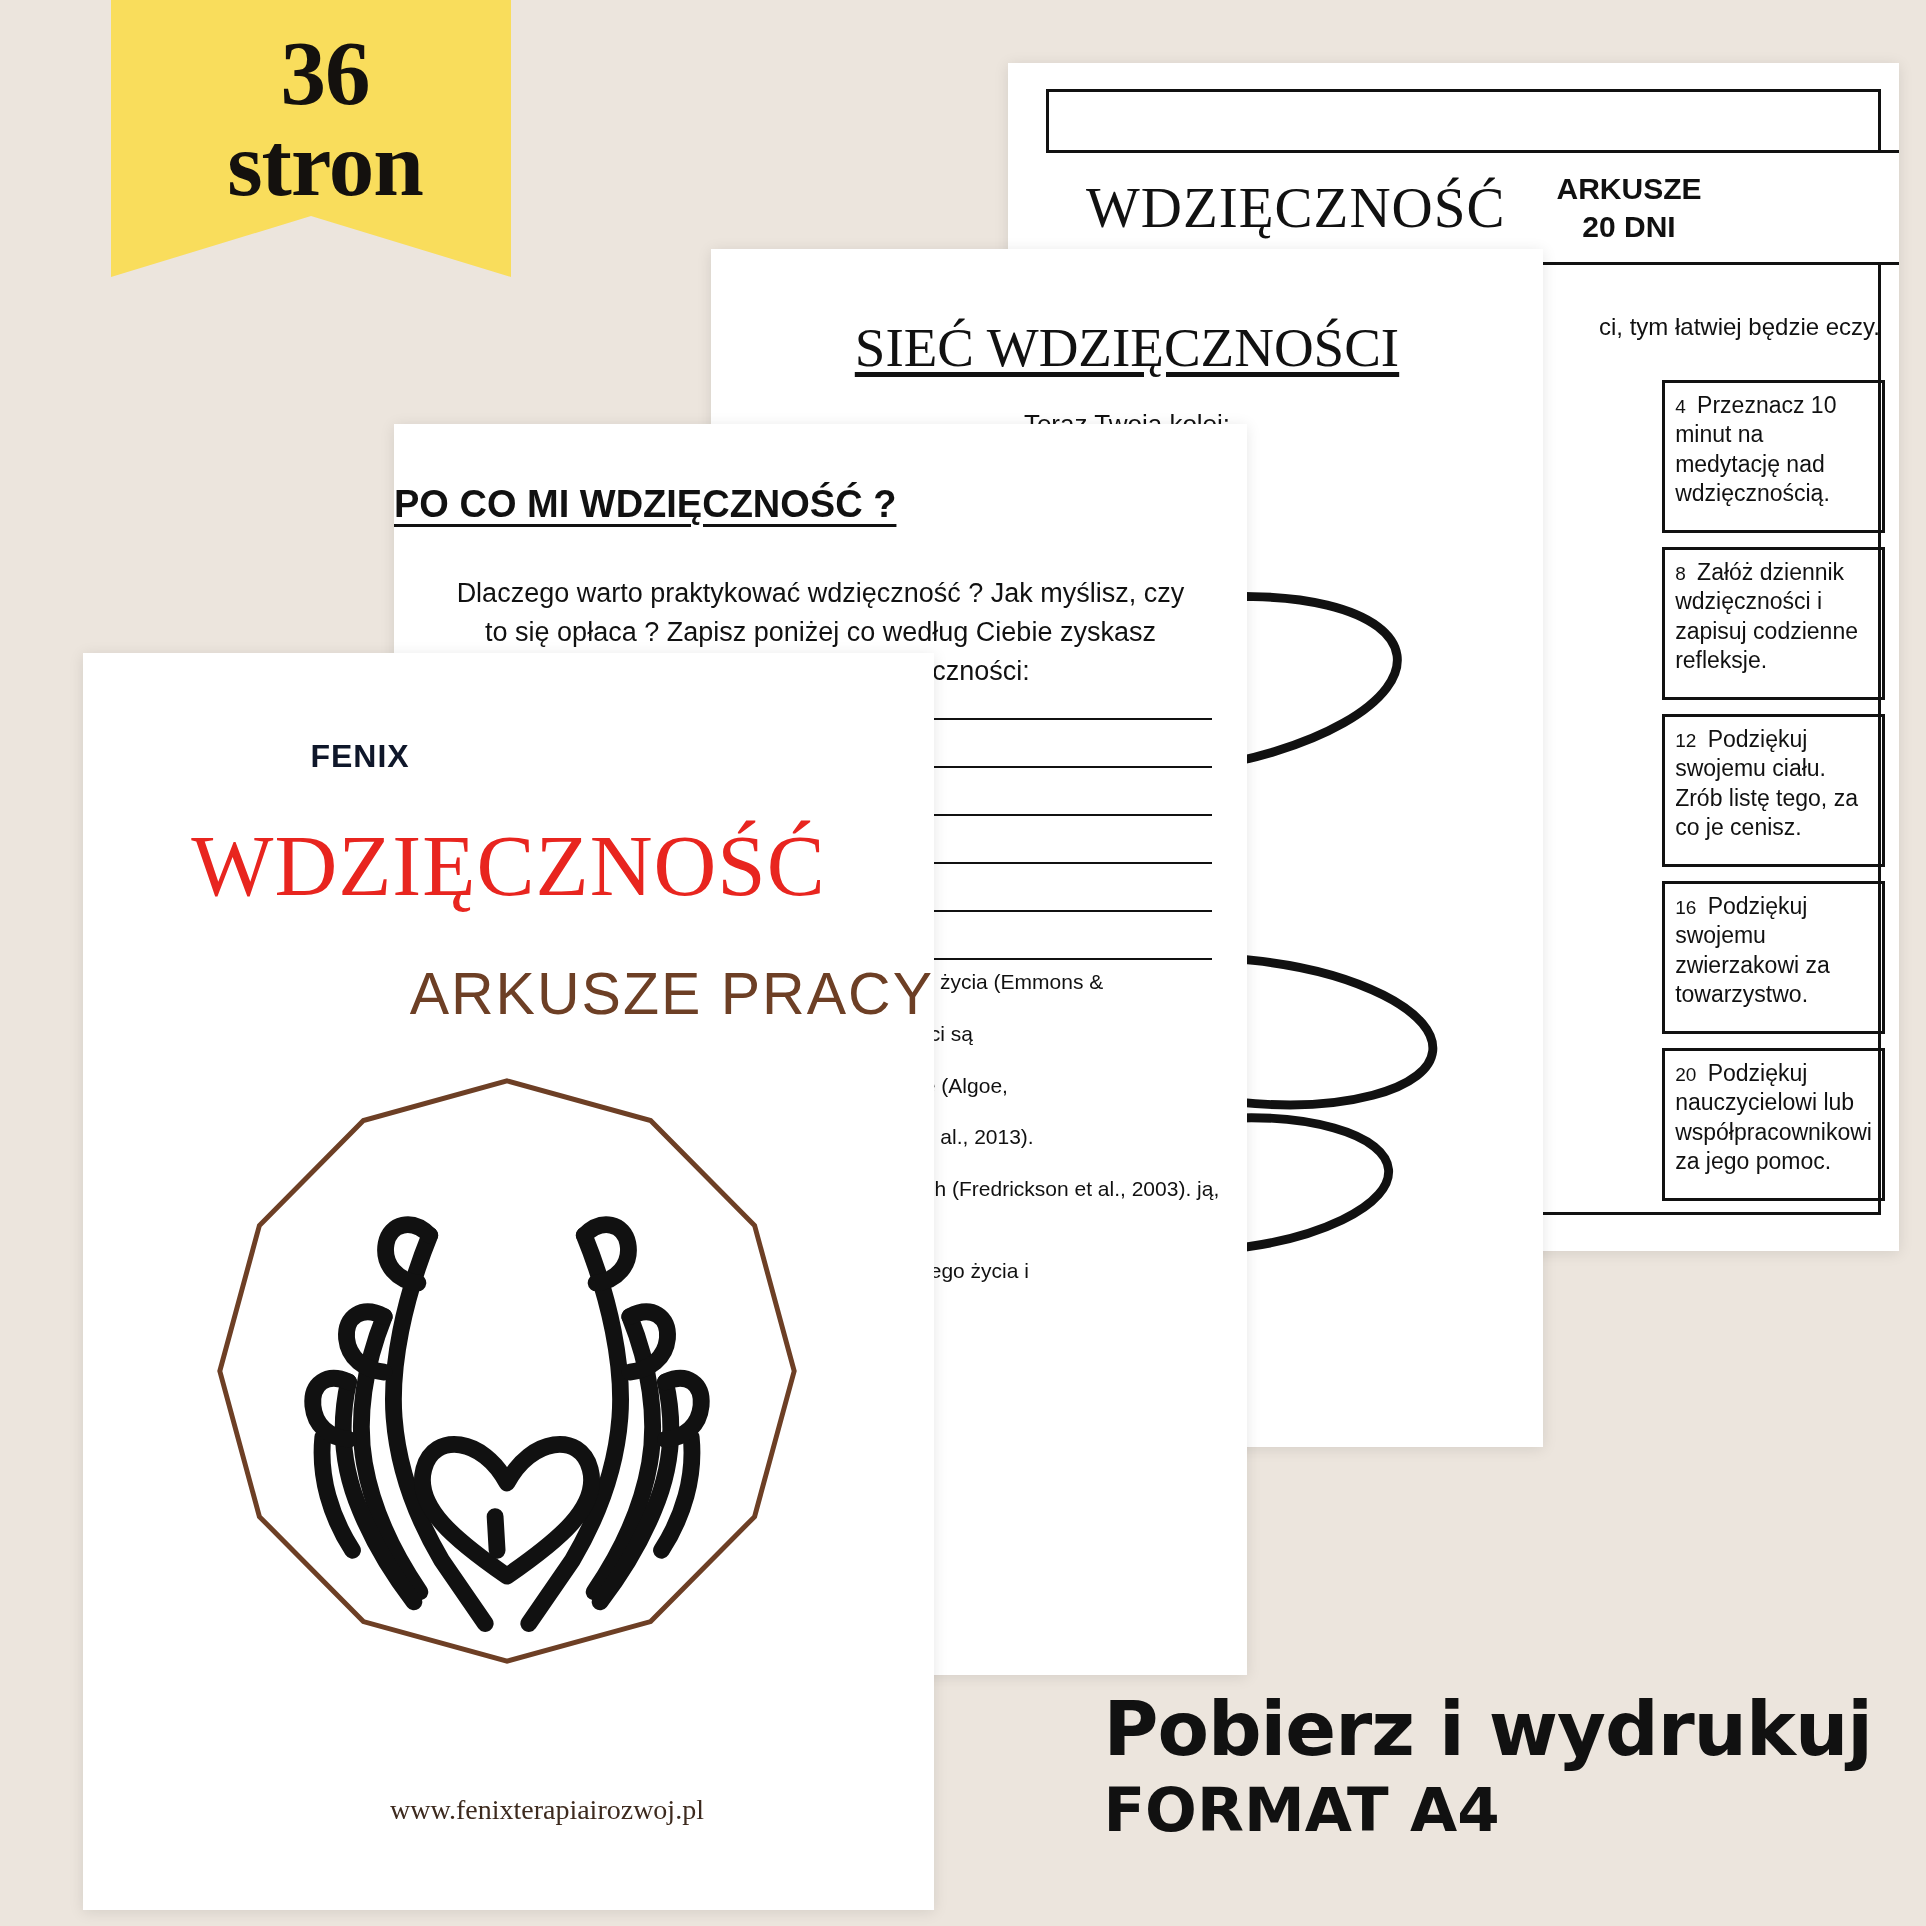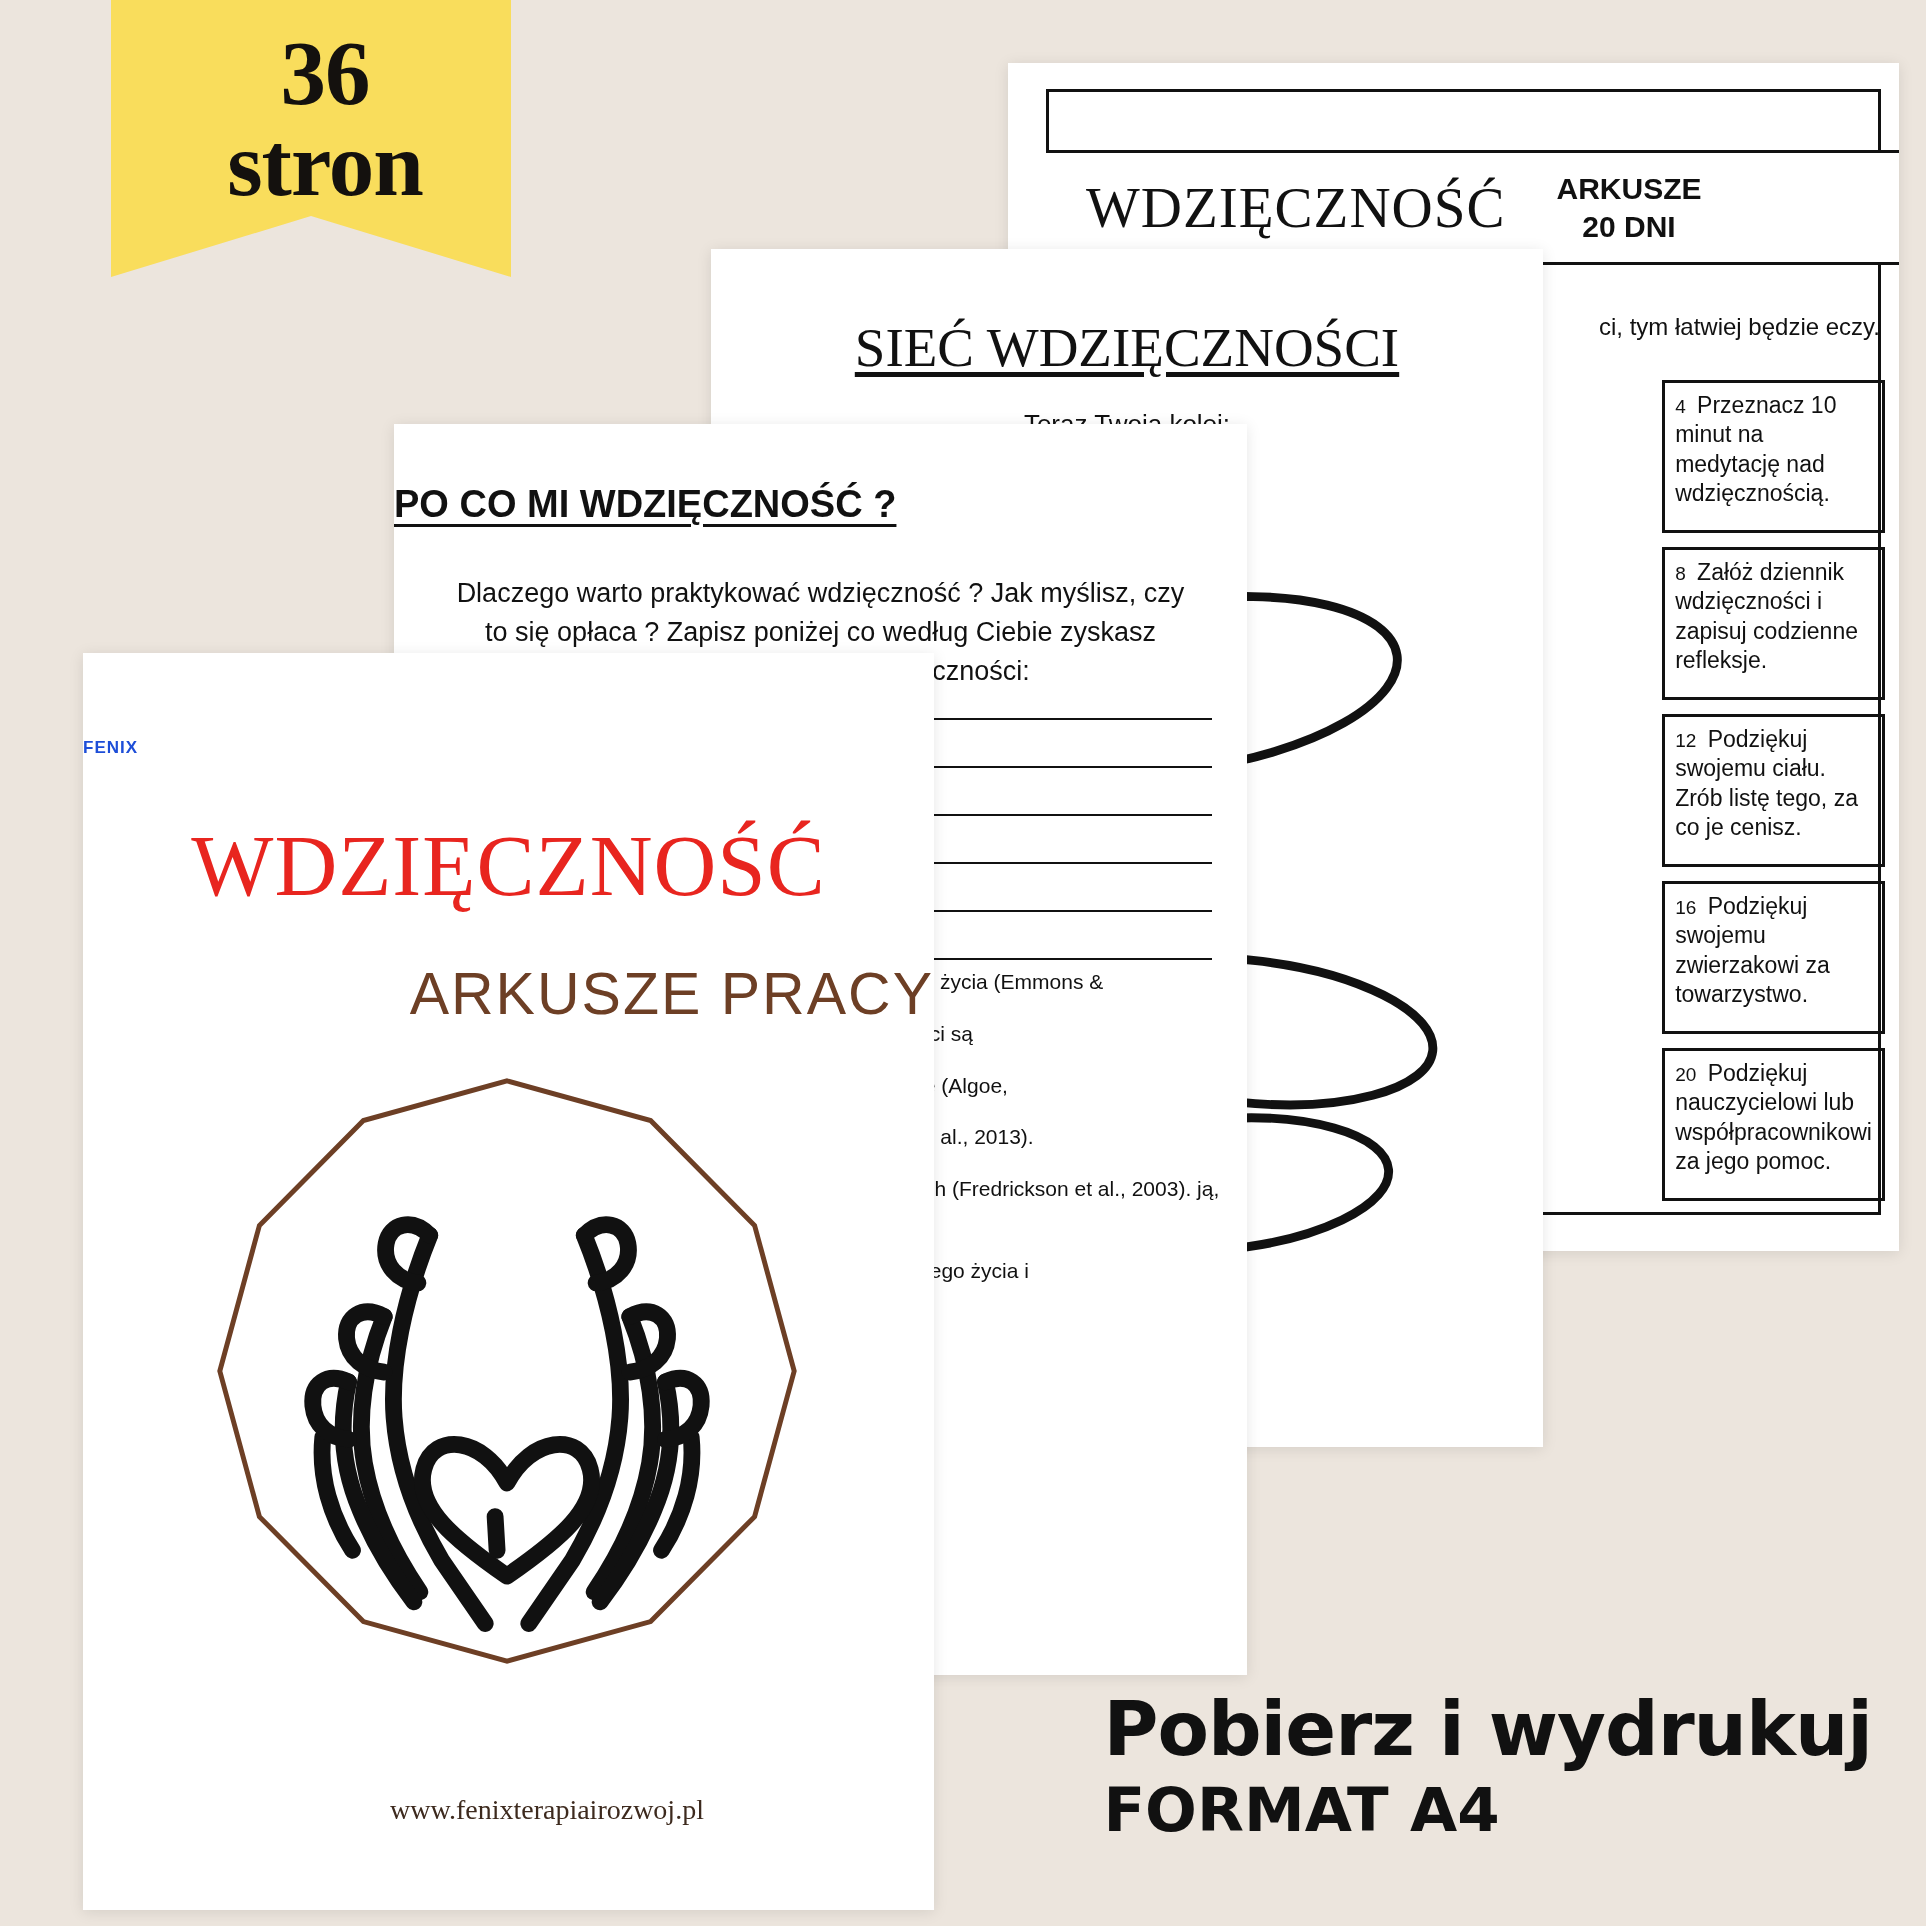--- a/index.html
+++ b/index.html
@@ -238,25 +238,25 @@
   
   #sheet-cover {
     left: 83px; top: 653px;
     width: 851px; height: 1257px;
     z-index: 35;
   }
   .cover-brand {
     position: absolute;
     left: 0; top: 85px;
     width: 554px;
-    text-align: left;
-    font-size: 17px;
+    text-align: center;
+    font-size: 32px;
     font-weight: bold;
     letter-spacing: 1px;
-    color: #1d4ed8;
+    color: #0f172a;
   }
   .cover-title {
     position: absolute;
     left: 0; top: 162px;
     width: 851px;
     text-align: center;
     font-family: "Liberation Serif", serif;
     font-size: 87px;
     color: #e8251f;
     letter-spacing: 1px;

